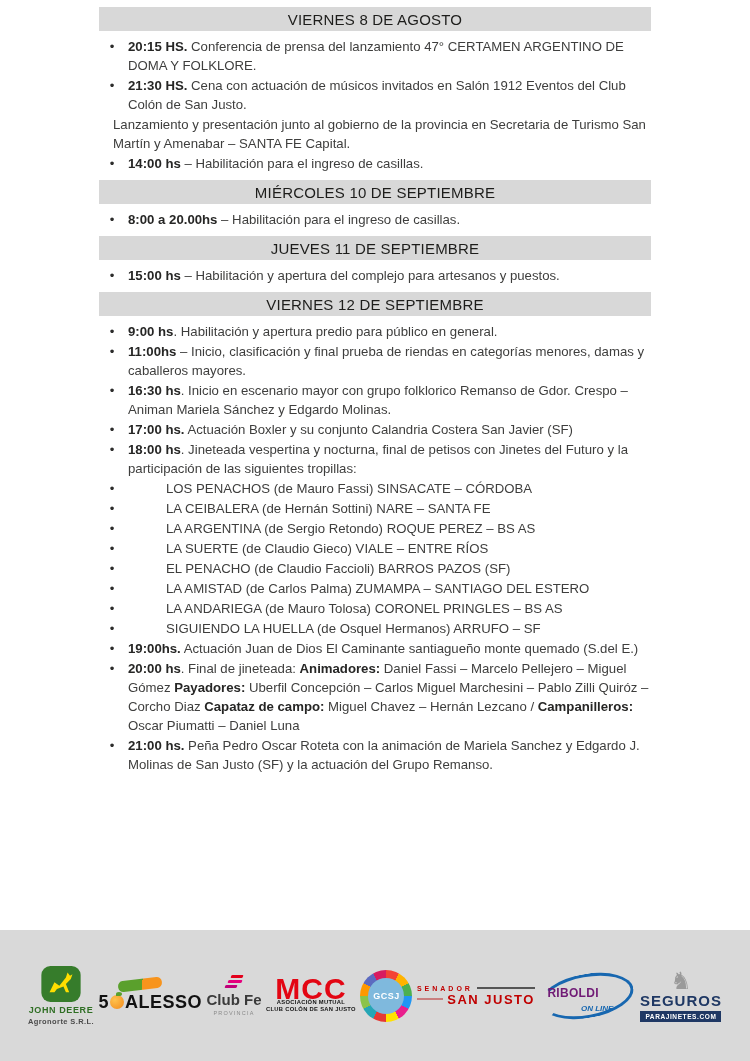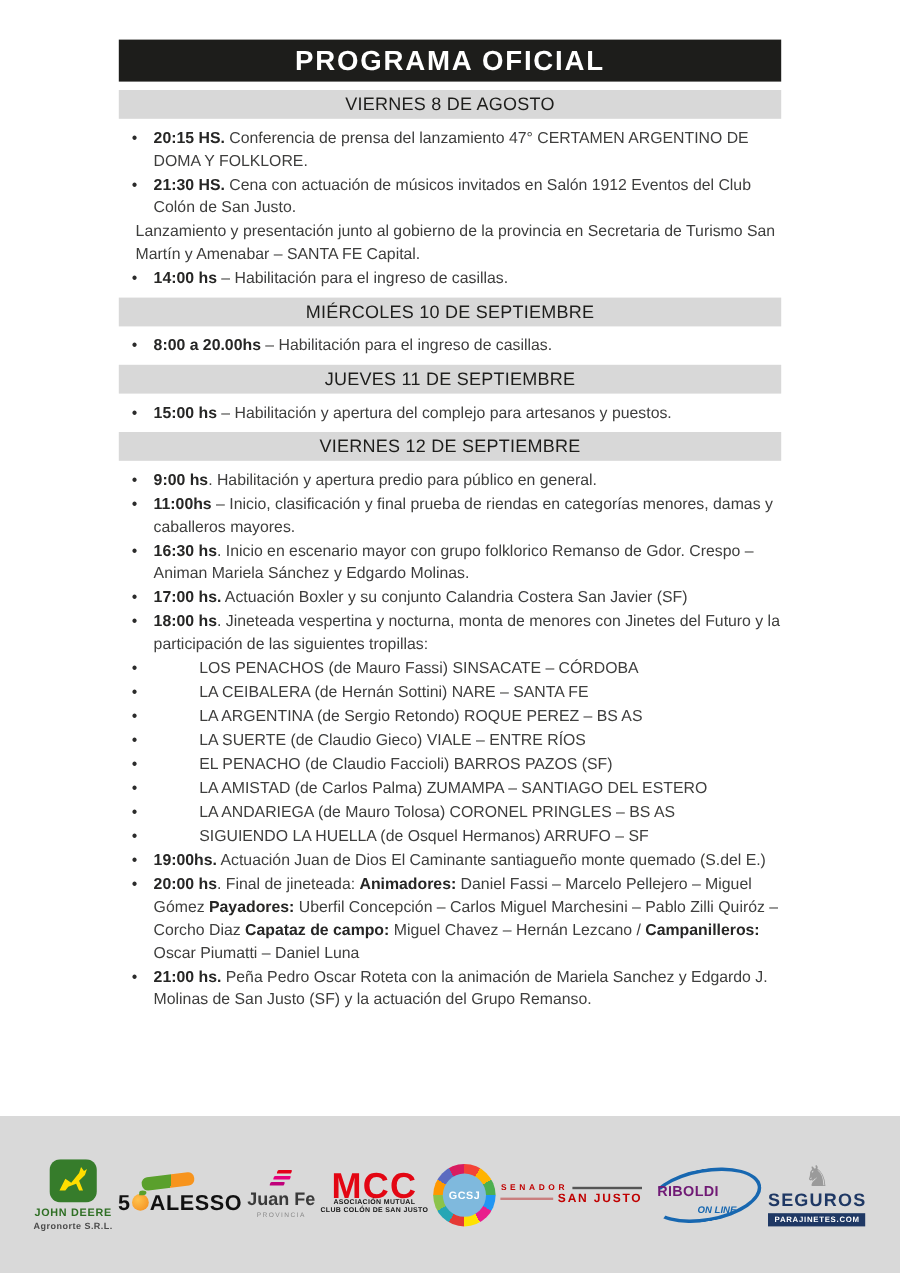--- a/index.html
+++ b/index.html
@@ -72,41 +72,38 @@
   }
 
   
   .borla { width:118px; align-items:stretch; }
   .borla-pre { display:flex; align-items:center; gap:4px; }
   .borla-pre span { font-size:7px; font-weight:bold; color:#c00000; letter-spacing:3px; }
   .borla-pre i { flex:1; height:2px; background:#555; }
   .borla-name { font-size:13.5px; font-weight:bold; color:#4a4a4a; letter-spacing:0.4px; text-align:left; margin:1px 0; }
   .borla-sub { display:flex; align-items:center; gap:4px; }
   .borla-sub i { flex:1; height:1.5px; background:#c97f7f; }
-  .borla-sub span { font-size:10px; font-weight:bold; color:#c00000; letter-spacing:1.5px;text-align:right; }
+  .borla-sub span { font-size:13px; font-weight:bold; color:#c00000; letter-spacing:1.5px;text-align:right; }
 
   
   .riboldi-swoosh { position:relative; width:96px; height:46px; }
   .riboldi-ellipse { position:absolute; inset:1px; border:3.5px solid #1767b0; border-radius:50%; border-left-color:transparent; transform:rotate(-10deg); }
   .riboldi-name { position:absolute; left:8px; top:13px; font-size:12px; font-weight:bold; color:#701a75; letter-spacing:0.3px; }
   .riboldi-sub { position:absolute; right:22px; bottom:6px; font-size:8px; font-weight:bold; font-style:italic; color:#1767b0; }
 
   
   .rider-icon { font-size:24px; color:#9a9a9a; line-height:22px; }
   .seguros-name { font-family:Liberation Sans, sans-serif; font-size:15px; font-weight:bold; color:#1f3864; letter-spacing:1px; }
   .seguros-badge { background:#1f3864; color:#fff; font-size:6.5px; font-weight:bold; letter-spacing:0.6px; padding:2px 5px; margin-top:2px; }
 </style>
 </head>
 <body>
 
 <div class="page">
 
-  <div class="title-bar">
-    <span>PROGRAMA OFICIAL</span>
-  </div>
 
   <main class="sections">
       <div class="section-bar">VIERNES 8 DE AGOSTO</div>
       <div class="item">
         <span class="bullet">•</span>
         <div class="item-text"><span class="b">20:15 HS.</span><span> Conferencia de prensa del lanzamiento 47° CERTAMEN ARGENTINO DE DOMA Y FOLKLORE.</span></div>
       </div>
       <div class="item">
         <span class="bullet">•</span>
         <div class="item-text"><span class="b">21:30 HS.</span><span> Cena con actuación de músicos invitados en Salón 1912 Eventos del Club Colón de San Justo.</span></div>
@@ -140,21 +137,21 @@
       <div class="item">
         <span class="bullet">•</span>
         <div class="item-text"><span class="b">16:30 hs</span><span>. Inicio en escenario mayor con grupo folklorico Remanso de Gdor. Crespo – Animan Mariela Sánchez y Edgardo Molinas.</span></div>
       </div>
       <div class="item">
         <span class="bullet">•</span>
         <div class="item-text"><span class="b">17:00 hs.</span><span> Actuación Boxler y su conjunto Calandria Costera San Javier (SF)</span></div>
       </div>
       <div class="item">
         <span class="bullet">•</span>
-        <div class="item-text"><span class="b">18:00 hs</span><span>. Jineteada vespertina y nocturna, monta de menores con Jinetes del Futuro y la participación de las siguientes tropillas:</span></div>
+        <div class="item-text"><span class="b">18:00 hs</span><span>. Jineteada vespertina y nocturna, final de petisos con Jinetes del Futuro y la participación de las siguientes tropillas:</span></div>
       </div>
       <div class="item indent1">
         <span class="bullet">•</span>
         <div class="item-text"><span>LOS PENACHOS (de Mauro Fassi) SINSACATE – CÓRDOBA</span></div>
       </div>
       <div class="item indent1">
         <span class="bullet">•</span>
         <div class="item-text"><span>LA CEIBALERA (de Hernán Sottini) NARE – SANTA FE</span></div>
       </div>
       <div class="item indent1">
@@ -216,21 +213,21 @@
         <span>ALESSO</span>
       </div>
     </div>
 
     <div class="sponsor">
       <div class="sf-flag">
           <i></i>
           <i></i>
           <i></i>
         </div>
-      <div class="sf-name">Juan Fe</div>
+      <div class="sf-name">Club Fe</div>
       <div class="sf-sub">PROVINCIA</div>
     </div>
 
     <div class="sponsor">
       <div class="mcc-name">MCC</div>
       <div class="mcc-sub">ASOCIACIÓN MUTUAL</div>
       <div class="mcc-sub">CLUB COLÓN DE SAN JUSTO</div>
     </div>
 
     <div class="sponsor">

